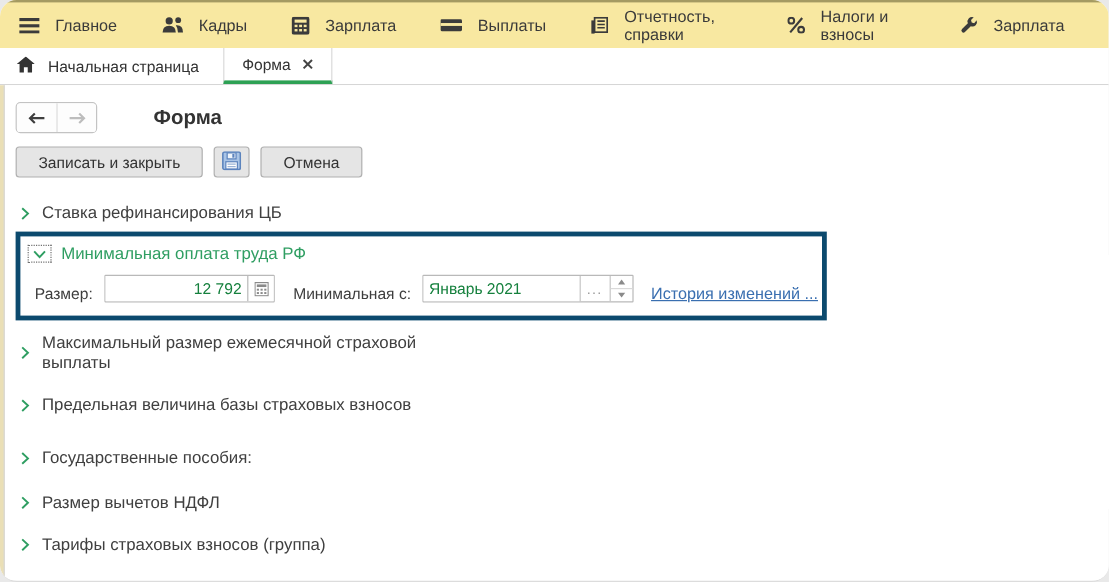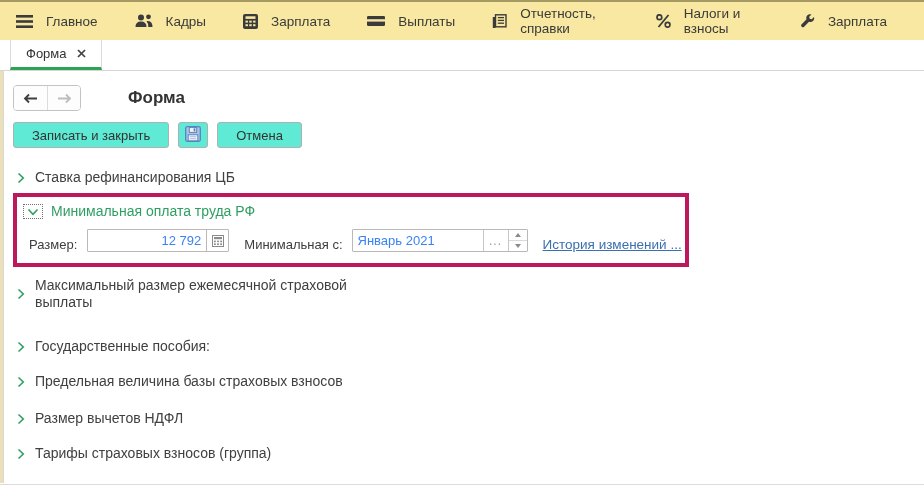--- a/index.html
+++ b/index.html
@@ -1,20 +1,20 @@
 <!DOCTYPE html>
 <html><head>
 <meta charset="utf-8">
 <style>
   * { margin:0; padding:0; box-sizing:border-box; }
   html,body { background:#e9e9e9; }
   body { font-family:"Liberation Sans", sans-serif; }
   .screen {
     width:924px; height:485px; background:#fff; overflow:hidden;
-    position:relative; border-bottom:1px solid #dcdcdc;
+    position:relative; border-bottom:1px solid #dcdcdc;border-radius:14px;
   }
 
   
   .topbar {
     height:40px; background:#f8e8a1; border-top:2px solid #a49a62;
     display:flex; align-items:center; padding-left:16px;
   }
   .menu-item { display:flex; align-items:center; margin-right:37px; cursor:default; }
   .menu-item .mi-icon { margin-right:13px; display:flex; align-items:center; }
   .menu-item .mi-label { font-size:13.5px; color:#3a3a3a; }
@@ -39,51 +39,51 @@
 
   .nav-title-row { display:flex; align-items:center; }
   .nav-btns { display:inline-flex; border:1px solid #c3c3c3; border-radius:4px; overflow:hidden; background:#fff; height:26px; }
   .nav-btn { width:33px; display:flex; align-items:center; justify-content:center; background:#fdfdfd; cursor:pointer; }
   .nav-btn + .nav-btn { border-left:1px solid #dcdcdc; }
   .form-title { margin-left:47px; font-size:17px; font-weight:bold; color:#333; }
 
   .btn-row { margin-top:11px; display:flex; align-items:center; gap:9px; }
   .btn {
     height:26px; padding:0 18px; display:flex; align-items:center; justify-content:center;
-    background:#5eead4; border:1px solid #b0b0b0; border-radius:3px;
+    background:#e5e5e5; border:1px solid #b0b0b0; border-radius:3px;
     font-size:13px; color:#333; cursor:pointer;
   }
   .icon-btn { width:30px; padding:0; }
 
   
   .section { display:flex; align-items:center; gap:10px; margin-left:4px; cursor:pointer; }
   .section .sec-label { font-size:14px; color:#404040; line-height:17px; }
   .sec-chevron { display:flex; align-items:center; flex:0 0 auto; }
   .sec-first { margin-top:21px; }
   .sec-wide .sec-label { max-width:352px; }
   .m-after-box { margin-top:10px; }
   .m-26 { margin-top:27px; }
   .m-18 { margin-top:18px; }
   .m-20 { margin-top:20px; }
   .m-17 { margin-top:18px; }
 
   
   .mrot-box {
-    margin-top:7px; width:676px; border:4px solid #be185d; background:#fff;
+    margin-top:7px; width:676px; border:4px solid #0c4a6e; background:#fff;
     padding:6px 0 11px 6px;
   }
   .mrot-head { display:flex; align-items:center; gap:8px; cursor:pointer; }
   .focus-box { border:1px dotted #707070; padding:3px 3px 2px 3px; line-height:0; display:inline-block; }
   .mrot-head .sec-label { font-size:14px; color:#2f9e62; }
   .mrot-fields { margin-top:10px; display:flex; align-items:flex-end; font-size:13px; color:#3d3d3d; }
   .fld-label { white-space:nowrap; }
   .lbl-size { margin:0 10px 0 6px; }
   .lbl-applies { margin:0 9px 0 15px; }
   .inp-group { display:flex; align-items:stretch; height:23px; border:1px solid #b9b9b9; background:#fff; border-radius:1px; }
-  .inp { border:none; outline:none; font-family:"Liberation Sans", sans-serif; font-size:13px; color:#3b82f6; background:#fff; }
+  .inp { border:none; outline:none; font-family:"Liberation Sans", sans-serif; font-size:13px; color:#15803d; background:#fff; }
   .inp-size { width:118px; text-align:right; padding-right:5px; }
   .inp-date { width:130px; padding-left:5px; }
   .calc-btn { width:22px; border-left:1px solid #b9b9b9; display:flex; align-items:center; justify-content:center; cursor:pointer; background:#fff; }
   .dots-btn { width:25px; border-left:1px solid #c6c6c6; display:flex; align-items:center; justify-content:center; color:#9a9a9a; font-size:12px; letter-spacing:1px; cursor:pointer; }
   .spin { width:19px; border-left:1px solid #c6c6c6; display:flex; flex-direction:column; }
   .spin-up, .spin-down { flex:1; display:flex; align-items:center; justify-content:center; cursor:pointer; }
   .spin-up { border-bottom:1px solid #d9d9d9; }
   .tri-up { width:0; height:0; border-left:3px solid transparent; border-right:3px solid transparent; border-bottom:4px solid #8a8a8a; }
   .tri-down { width:0; height:0; border-left:3px solid transparent; border-right:3px solid transparent; border-top:4px solid #8a8a8a; }
   .history-link { margin-left:15px; font-size:13.5px; color:#3a6fb0; text-decoration:underline; cursor:pointer; white-space:nowrap; }
@@ -165,20 +165,28 @@
       <span class="mi-icon">
         <svg width="15" height="15" viewBox="0 0 16 16">
             <path d="M14.8 3.1 a4 4 0 0 1 -5.2 5.2 L4.4 13.5 a1.8 1.8 0 0 1 -2.6 -2.6 L7 5.7 a4 4 0 0 1 5.2 -5.2 L9.8 2.9 l0.6 2.2 2.2 0.6 z" fill="#3b3b3b"></path>
           </svg>
       </span>
       <span class="mi-label">Зарплата</span>
     </div>
   </div>
 
   <div class="tabbar">
+    <div class="home-tab">
+      <span>
+        <svg width="15" height="14" viewBox="0 0 15 14">
+            <path d="M7.5 0 L15 6.3 H12.7 V13.5 H9.1 V9 H5.9 V13.5 H2.3 V6.3 H0 Z" fill="#333"></path>
+          </svg>
+      </span>
+      <span>Начальная страница</span>
+    </div>
     <div class="tab">
       <span>Форма</span>
       <span class="tab-close">
         <svg width="9" height="9" viewBox="0 0 9 9">
             <line x1="1" y1="1" x2="8" y2="8" stroke="#444" stroke-width="1.7"></line>
             <line x1="8" y1="1" x2="1" y2="8" stroke="#444" stroke-width="1.7"></line>
           </svg>
       </span>
     </div>
   </div>
@@ -276,36 +284,36 @@
 
       <div class="section sec-wide m-after-box">
         <span class="sec-chevron">
           <svg width="8" height="12" viewBox="0 0 8 12">
               <polyline points="1.5,1.5 6.3,6 1.5,10.5" fill="none" stroke="#2f9e62" stroke-width="1.6"></polyline>
             </svg>
         </span>
         <span class="sec-label">Максимальный размер ежемесячной страховой выплаты</span>
       </div>
 
+      <div class="section m-18">
+        <span class="sec-chevron">
+          <svg width="8" height="12" viewBox="0 0 8 12">
+              <polyline points="1.5,1.5 6.3,6 1.5,10.5" fill="none" stroke="#2f9e62" stroke-width="1.6"></polyline>
+            </svg>
+        </span>
+        <span class="sec-label">Предельная величина базы страховых взносов</span>
+      </div>
+
       <div class="section m-26">
         <span class="sec-chevron">
           <svg width="8" height="12" viewBox="0 0 8 12">
               <polyline points="1.5,1.5 6.3,6 1.5,10.5" fill="none" stroke="#2f9e62" stroke-width="1.6"></polyline>
             </svg>
         </span>
         <span class="sec-label">Государственные пособия:</span>
-      </div>
-
-      <div class="section m-18">
-        <span class="sec-chevron">
-          <svg width="8" height="12" viewBox="0 0 8 12">
-              <polyline points="1.5,1.5 6.3,6 1.5,10.5" fill="none" stroke="#2f9e62" stroke-width="1.6"></polyline>
-            </svg>
-        </span>
-        <span class="sec-label">Предельная величина базы страховых взносов</span>
       </div>
 
       <div class="section m-20">
         <span class="sec-chevron">
           <svg width="8" height="12" viewBox="0 0 8 12">
               <polyline points="1.5,1.5 6.3,6 1.5,10.5" fill="none" stroke="#2f9e62" stroke-width="1.6"></polyline>
             </svg>
         </span>
         <span class="sec-label">Размер вычетов НДФЛ</span>
       </div>

